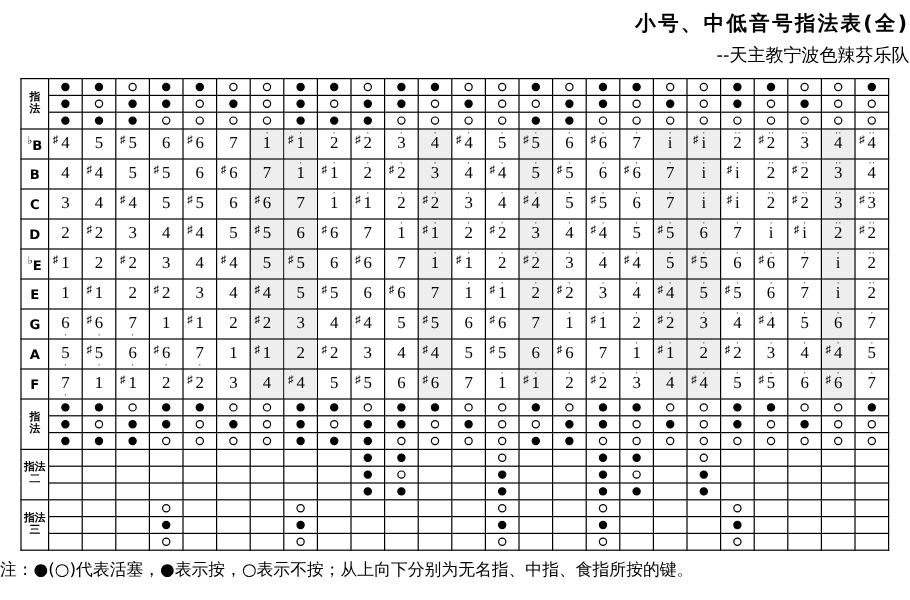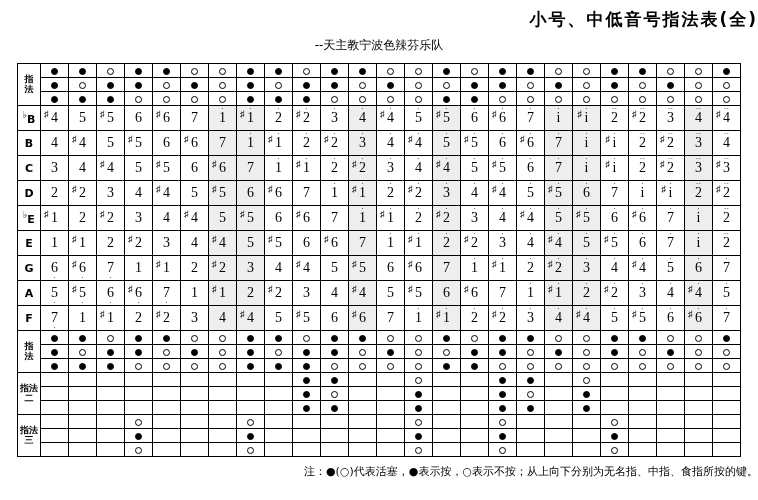--- a/index.html
+++ b/index.html
@@ -14,22 +14,22 @@
 
   .title{
     text-align:right;
     font-size:17px;
     font-weight:bold;
     letter-spacing:2px;
     margin-top:8px;
     font-family:"DejaVu Sans", sans-serif;
   }
   .subtitle{
-    text-align:center;
-    font-size:12px;
+    text-align:right;
+    font-size:15px;
     margin-top:6px;
     font-family:"DejaVu Sans", sans-serif;
   }
 
   table.grid{
     border-collapse:collapse;
     margin:9px auto 0 auto;
     table-layout:fixed;
   }
   table.grid td{
@@ -97,22 +97,22 @@
     border-radius:50%;
     border:1px solid #000;
     box-sizing:border-box;
     vertical-align:middle;
   }
   .circ.filled{ background:#000; }
   .circ.open{ background:#fff; }
   .circ.none{ border:none; background:transparent; }
 
   .footnote{
-    text-align:right;
-    font-size:11px;
+    text-align:left;
+    font-size:14px;
     margin-top:7px;
     font-family:"DejaVu Sans", sans-serif;
   }
   .flatprefix{
     font-size:9px;
     vertical-align:super;
   }
 </style>
 </head>
 <body>

